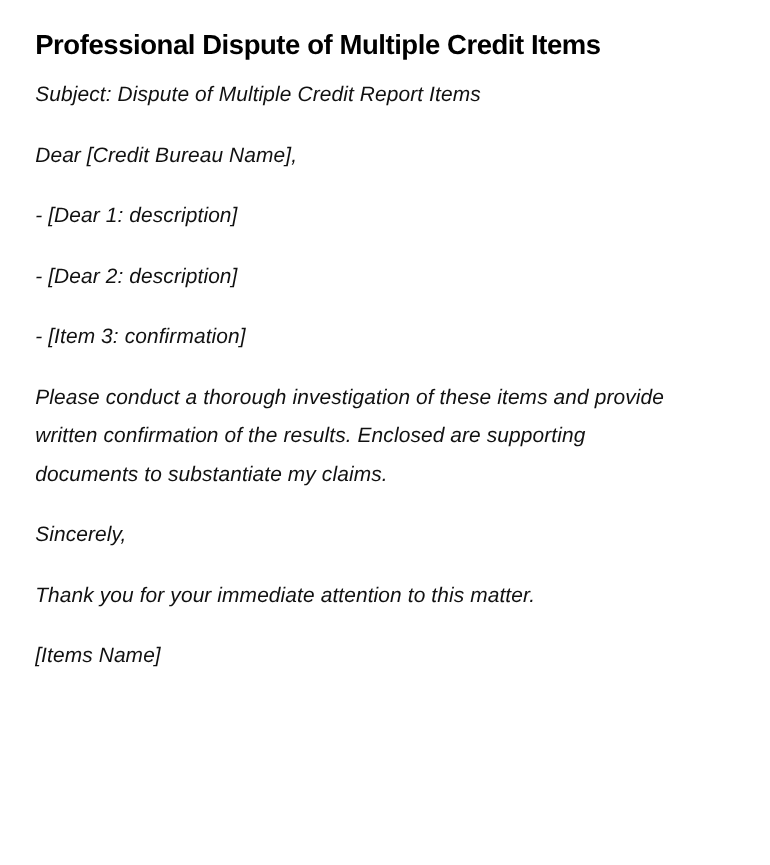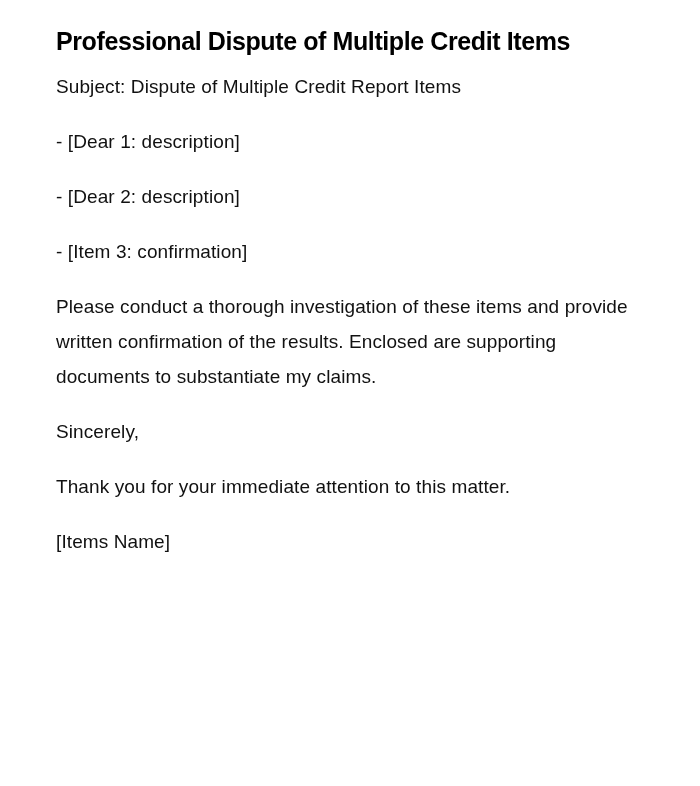--- a/index.html
+++ b/index.html
@@ -10,46 +10,48 @@
     body {
       width: 700px;
       height: 786px;
       overflow: hidden;
       position: relative;
       font-family: "Liberation Sans", sans-serif;
       color: #111111;
     }
     .doc {
       position: absolute;
-      left: 56px;
+      left: 32px;
       top: 22px;
       width: 590px;
     }
     .title {
       font-family: "Liberation Sans", sans-serif;
       font-weight: bold;
       font-size: 25px;
       line-height: 38px;
       margin: 0 0 9px 0;
       letter-spacing: -0.4px;
       color: #000000;
     }
     .para {
       font-size: 19px;
       line-height: 35px;
       margin: 0 0 20px 0;
       letter-spacing: 0.1px;
+      font-style: italic;
     }
   </style>
 </head>
 <body>
 
 <div class="doc">
   <h1 class="title">Professional Dispute of Multiple Credit Items</h1>
   <p class="para">Subject: Dispute of Multiple Credit Report Items</p>
+  <p class="para">Dear [Credit Bureau Name],</p>
   <p class="para">- [Dear 1: description]</p>
   <p class="para">- [Dear 2: description]</p>
   <p class="para">- [Item 3: confirmation]</p>
   <p class="para">Please conduct a thorough investigation of these items and provide written confirmation of the results. Enclosed are supporting documents to substantiate my claims.</p>
   <p class="para">Sincerely,</p>
   <p class="para">Thank you for your immediate attention to this matter.</p>
   <p class="para">[Items Name]</p>
 </div>
 
 </body></html>

